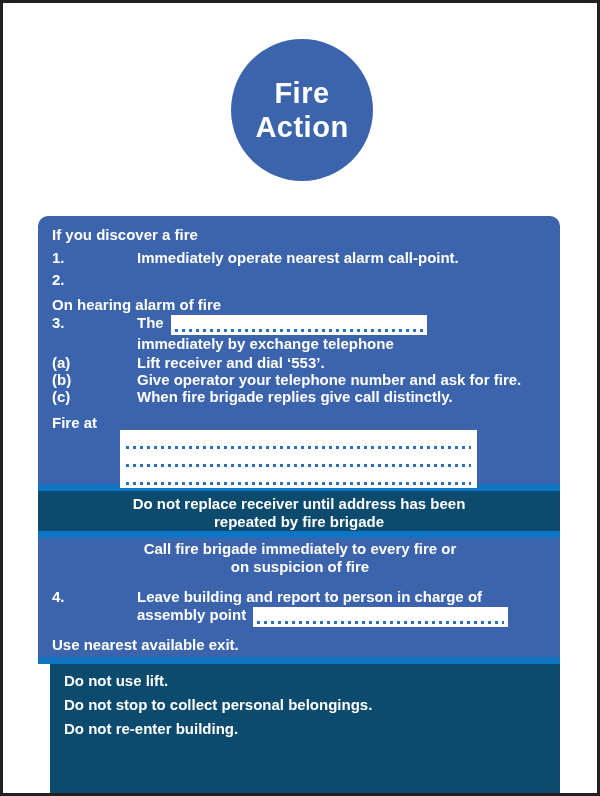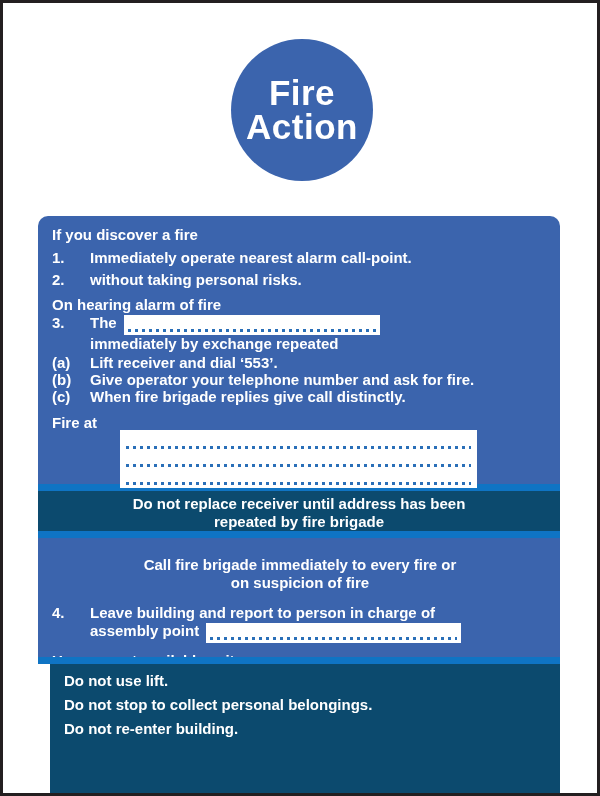--- a/index.html
+++ b/index.html
@@ -4,39 +4,39 @@
 <style>
   html,body{margin:0;padding:0;}
   body{width:600px;height:796px;background:#fff;overflow:hidden;}
   .sign{position:relative;width:600px;height:796px;background:#ffffff;
         font-family:"Liberation Sans",sans-serif;font-weight:700;color:#ffffff;}
   .frame{position:absolute;inset:0;border:3px solid #231f20;z-index:10;pointer-events:none;}
 
   
   .roundel{position:absolute;left:231px;top:39px;width:142px;height:142px;border-radius:50%;
            background:#3b64ad;display:flex;flex-direction:column;align-items:center;justify-content:center;
-           text-align:center;font-size:35px;line-height:34px;letter-spacing:.5px;}
+           text-align:center;font-size:29px;line-height:34px;letter-spacing:.5px;}
 
   
   .panel{position:absolute;left:38px;top:216px;width:522px;height:631px;border-radius:10px;
          overflow:hidden;display:flex;flex-direction:column;font-size:15px;line-height:16px;}
   .sec{box-sizing:border-box;}
   .sec-blue{background:#3b64ad;}
   .sec-red{background:#0c4a6e;}
   .stripe{height:7px;background:#0f74c4;flex:0 0 auto;}
 
   .sec-discover{height:268px;position:relative;padding:11px 12px 0 14px;flex:0 0 auto;}
   .sec-receiver{height:40px;padding-top:4px;text-align:center;line-height:18px;flex:0 0 auto;}
-  .sec-brigade{height:119px;padding:18px 12px 0 14px;flex:0 0 auto;}
+  .sec-brigade{height:119px;padding:2px 12px 0 14px;flex:0 0 auto;}
   .sec-prohibit{flex:1 1 auto;padding:9px 12px 12px 14px;margin-left:12px;}
 
   p{margin:0;white-space:nowrap;}
   .row{display:flex;align-items:flex-start;white-space:nowrap;}
   .num{flex:0 0 38px;}
-  .txt{flex:1 1 auto;min-width:0;}
+  .txt{flex:1 1 auto;min-width:0;margin-left:47px;}
   .block{display:block;white-space:nowrap;}
 
   .mt7{margin-top:7px;}.mt6{margin-top:6px;}.mt9{margin-top:9px;}.mt2{margin-top:2px;}
   .mt3{margin-top:3px;}.mt1{margin-top:1px;}.mt10{margin-top:10px;}.mt13{margin-top:13px;}
   .center{text-align:center;line-height:18px;}
 
   
   .boxline{display:flex;gap:7px;height:20px;}
   .inline-box{display:flex;align-items:flex-end;background:#ffffff;height:20px;box-sizing:border-box;
               padding:0 4px 3px 4px;}
@@ -71,36 +71,35 @@
       <p>If you discover a fire</p>
 
       <div class="row mt7">
         <span class="num">1.</span>
         <span class="txt">Immediately operate nearest alarm call-point.</span>
       </div>
 
       <div class="row mt6">
         <span class="num">2.</span>
         <span class="txt">
-          <span class="block">without taking personal risks.</span>
         </span>
       </div>
 
       <p class="mt9">On hearing alarm of fire</p>
 
       <div class="row mt2">
         <span class="num">3.</span>
         <span class="txt">
           <span class="boxline">
             <span>The</span>
             <span class="inline-box box-the">
               <i class="dot"></i>
             </span>
           </span>
-          <span class="block mt1">immediately by exchange repeated</span>
+          <span class="block mt1">immediately by exchange telephone</span>
         </span>
       </div>
 
       <div class="row mt3">
         <span class="num">(a)</span>
         <span class="txt">Lift receiver and dial ‘553’.</span>
       </div>
       <div class="row mt1">
         <span class="num">(b)</span>
         <span class="txt">Give operator your telephone number and ask for fire.</span>

